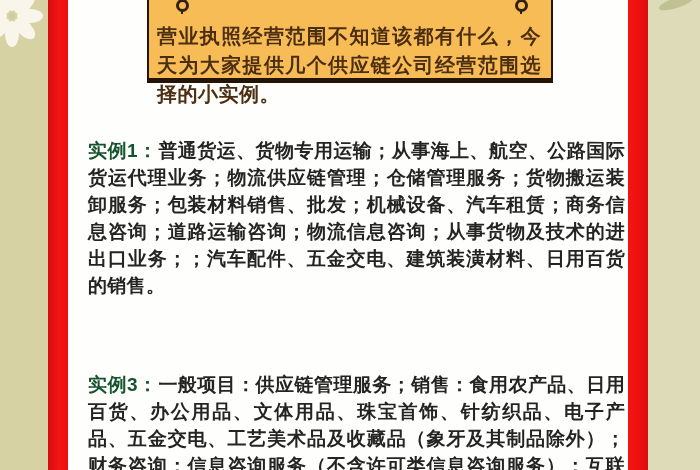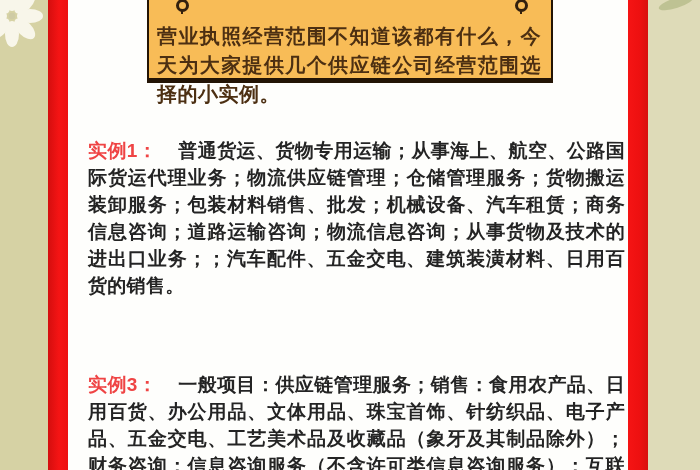--- a/index.html
+++ b/index.html
@@ -60,21 +60,21 @@
 
   
   .example {
     position: absolute; left: 20px; width: 537px; margin: 0;
     font-size: 19px; line-height: 27px; font-weight: 700;
     color: #242424; letter-spacing: 0.3px; text-align: justify;
   }
   .example-1 { top: 137px; }
   .example-2 { top: 281px; }
   .example-3 { top: 371px; }
-  .example-label { color: #ef4444; margin-right: 21px; }
+  .example-label { color: #14532d; margin-right: 1px; }
 </style>
 </head>
 <body>
 
 <div class="page">
 
   <div class="side-left">
     <svg class="flower-svg" width="64" height="64" viewBox="0 0 64 64">
       <g fill="#f8f6ea">
         <ellipse cx="32" cy="14" rx="7" ry="13"></ellipse>

